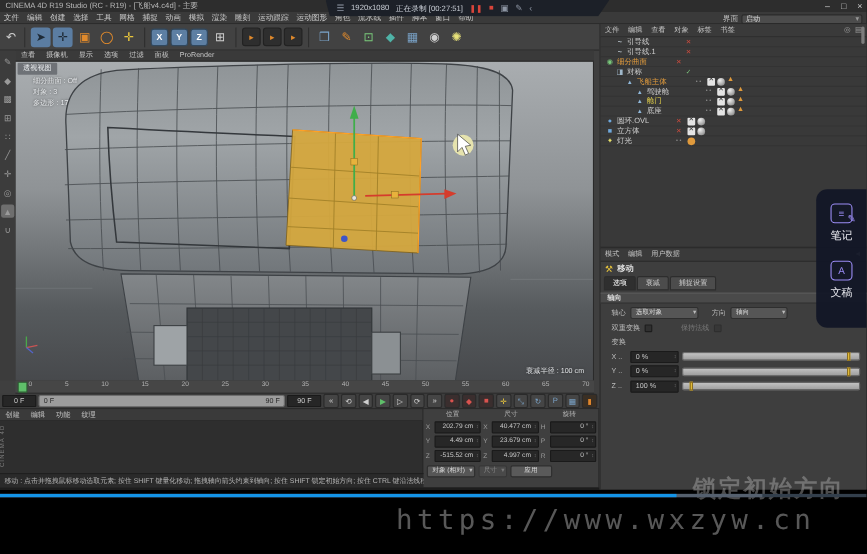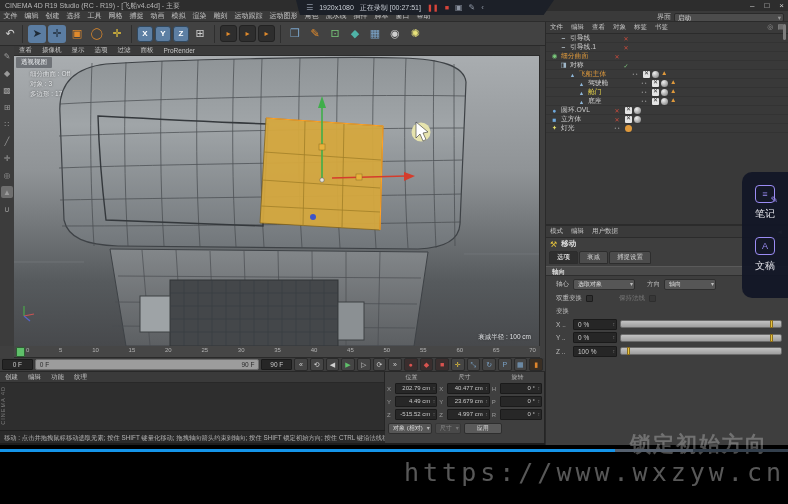--- a/index.html
+++ b/index.html
@@ -138,21 +138,21 @@
 
   
   .sidebtns{position:absolute;left:742px;top:172px;width:46px;height:126px;background:rgba(18,22,38,.94);border-radius:10px 0 0 10px;z-index:6;display:flex;flex-direction:column;align-items:center;padding-top:13px;gap:16px;}
   .sp-item{display:flex;flex-direction:column;align-items:center;gap:4px;}
   .sp-ic{width:20px;height:18px;border:1.5px solid #9b8cf5;border-radius:4px;position:relative;color:#9b8cf5;font-size:9px;display:flex;align-items:center;justify-content:center;}
   .sp-ic.note::after{content:"✎";position:absolute;right:-4px;bottom:-3px;font-size:9px;color:#9b8cf5;}
   .sp-lab{color:#e8e8ee;font-size:10px;}
 
   
   .wm-name{position:absolute;left:630px;top:430px;font-size:21px;font-weight:bold;color:rgba(190,190,190,.40);letter-spacing:2px;z-index:2;}
-  .wm-url{position:absolute;left:360px;top:458px;font-size:25px;color:rgba(175,175,175,.50);letter-spacing:4px;font-family:"DejaVu Sans Mono",monospace;z-index:2;margin-left:44px;}
+  .wm-url{position:absolute;left:360px;top:458px;font-size:25px;color:rgba(175,175,175,.50);letter-spacing:4px;font-family:"DejaVu Sans Mono",monospace;z-index:2;}
 
   .progress{position:absolute;left:0;top:449px;width:788px;height:3px;background:#333f4c;z-index:3;}
   .prog-buf{position:absolute;left:0;top:0;height:3px;width:88%;background:#55606e;}
   .prog-fill{position:absolute;left:0;top:0;height:3px;background:#1494e8;}
 
   .playerbar{position:absolute;left:0;top:455px;width:788px;height:49px;z-index:3;}
 </style>
 </head>
 <body>
 

